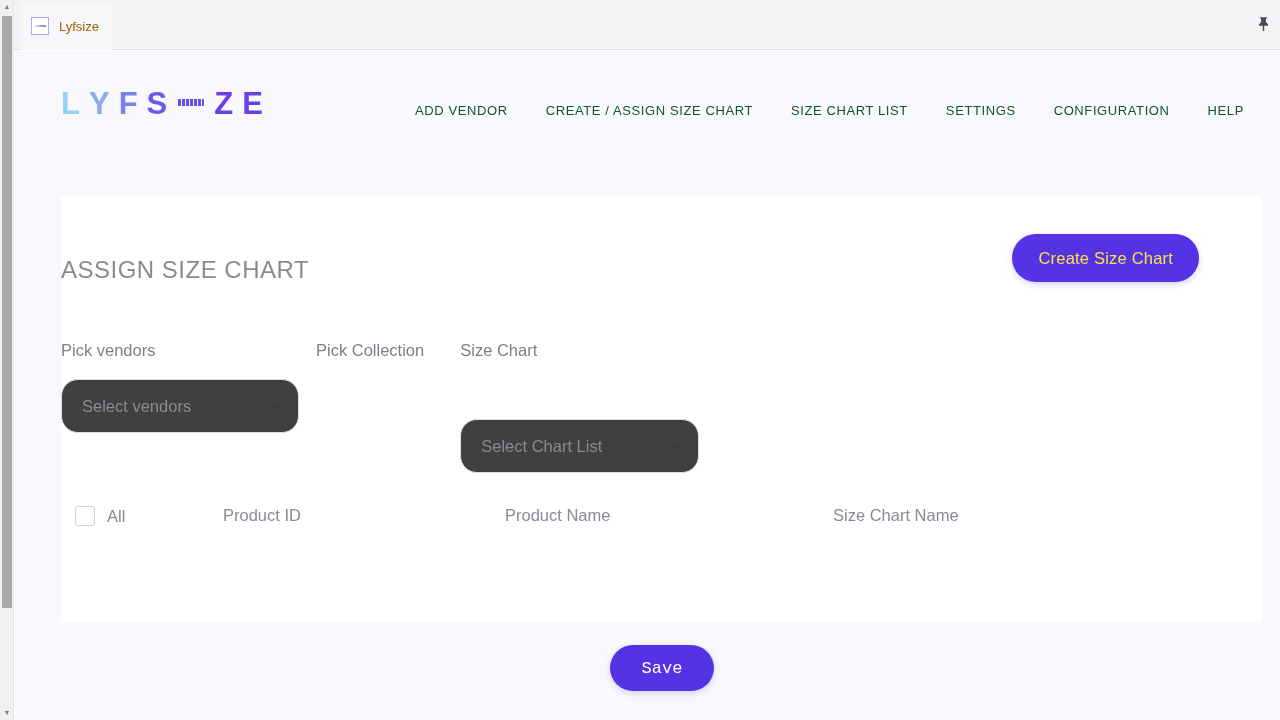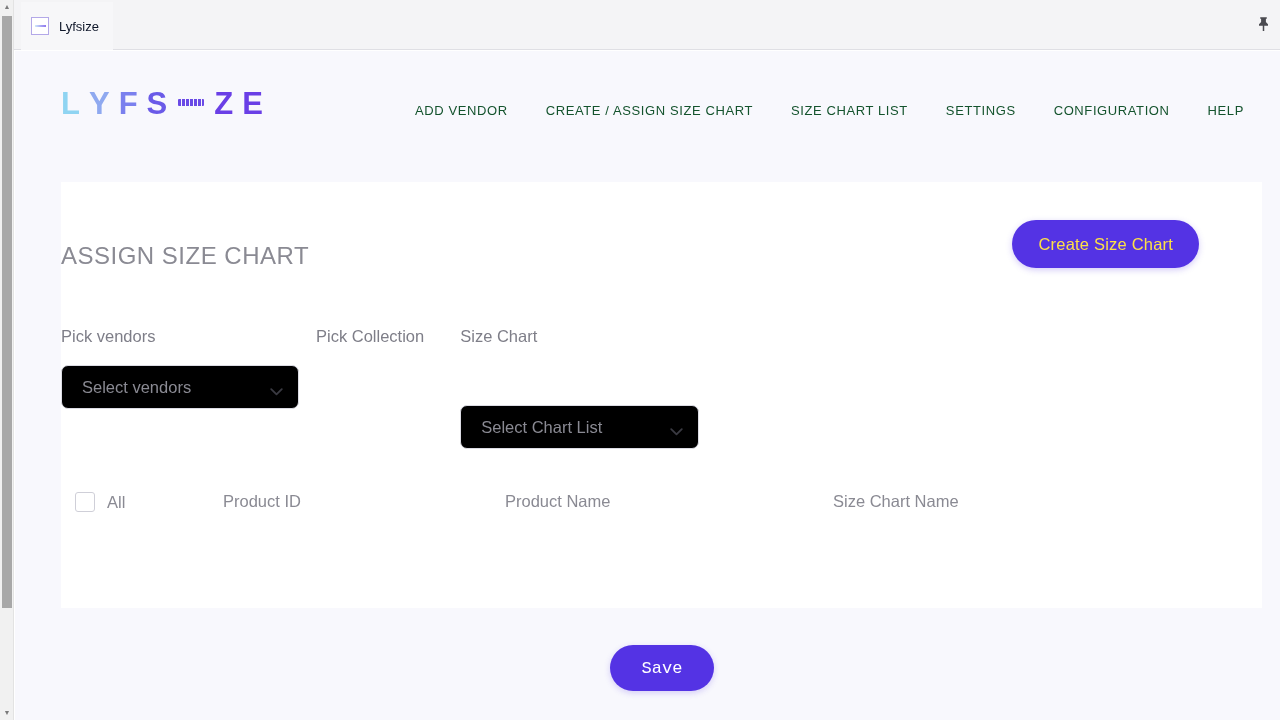--- a/index.html
+++ b/index.html
@@ -81,21 +81,21 @@
   .tab-favicon::after {
     content: "";
     position: absolute;
     left: 3px; top: 7px;
     width: 11px; height: 2px;
     background: linear-gradient(90deg,#bfe3f7,#8f8ef0,#6b4ae8);
     opacity: .75;
   }
   .tab-title {
     font-size: 13px;
-    color: #0f172a;
+    color: #a16207;
     white-space: nowrap;
     font-family: "Liberation Sans", sans-serif;
   }
   .pin-icon {
     position: absolute;
     right: 6px;
     top: 13px;
     width: 22px; height: 22px;
     color: #4a4a50;
     display: flex;
@@ -168,21 +168,21 @@
     margin-right: 38px;
     font-family: "Liberation Sans", sans-serif;
     cursor: pointer;
   }
   .nav-item:last-child { margin-right: 0; }
 
   
   .card {
     position: absolute;
     left: 46px;
-    top: 131px;
+    top: 145px;
     width: 1201px;
     height: 426px;
     background: #ffffff;
   }
 
   .card-title {
     position: absolute;
     left: 0px;
     top: 60px;
     font-size: 24px;
@@ -223,24 +223,24 @@
     color: #7e7e88;
     margin-bottom: 19px;
     font-family: "Liberation Sans", sans-serif;
   }
   .select-wrap {
     position: relative;
     height: 54px;
   }
   .select-box {
     width: 100%;
-    height: 44px;
+    height: 54px;
     border: 1px solid #dcdce4;
-    border-radius: 7px;
-    background: #000000;
+    border-radius: 17px;
+    background: #404040;
     padding: 0 38px 0 20px;
     font-size: 16.5px;
     color: #8a8a93;
     font-family: "Liberation Sans", sans-serif;
     appearance: none;
     -webkit-appearance: none;
     cursor: pointer;
     outline: none;
   }
   .chev {

